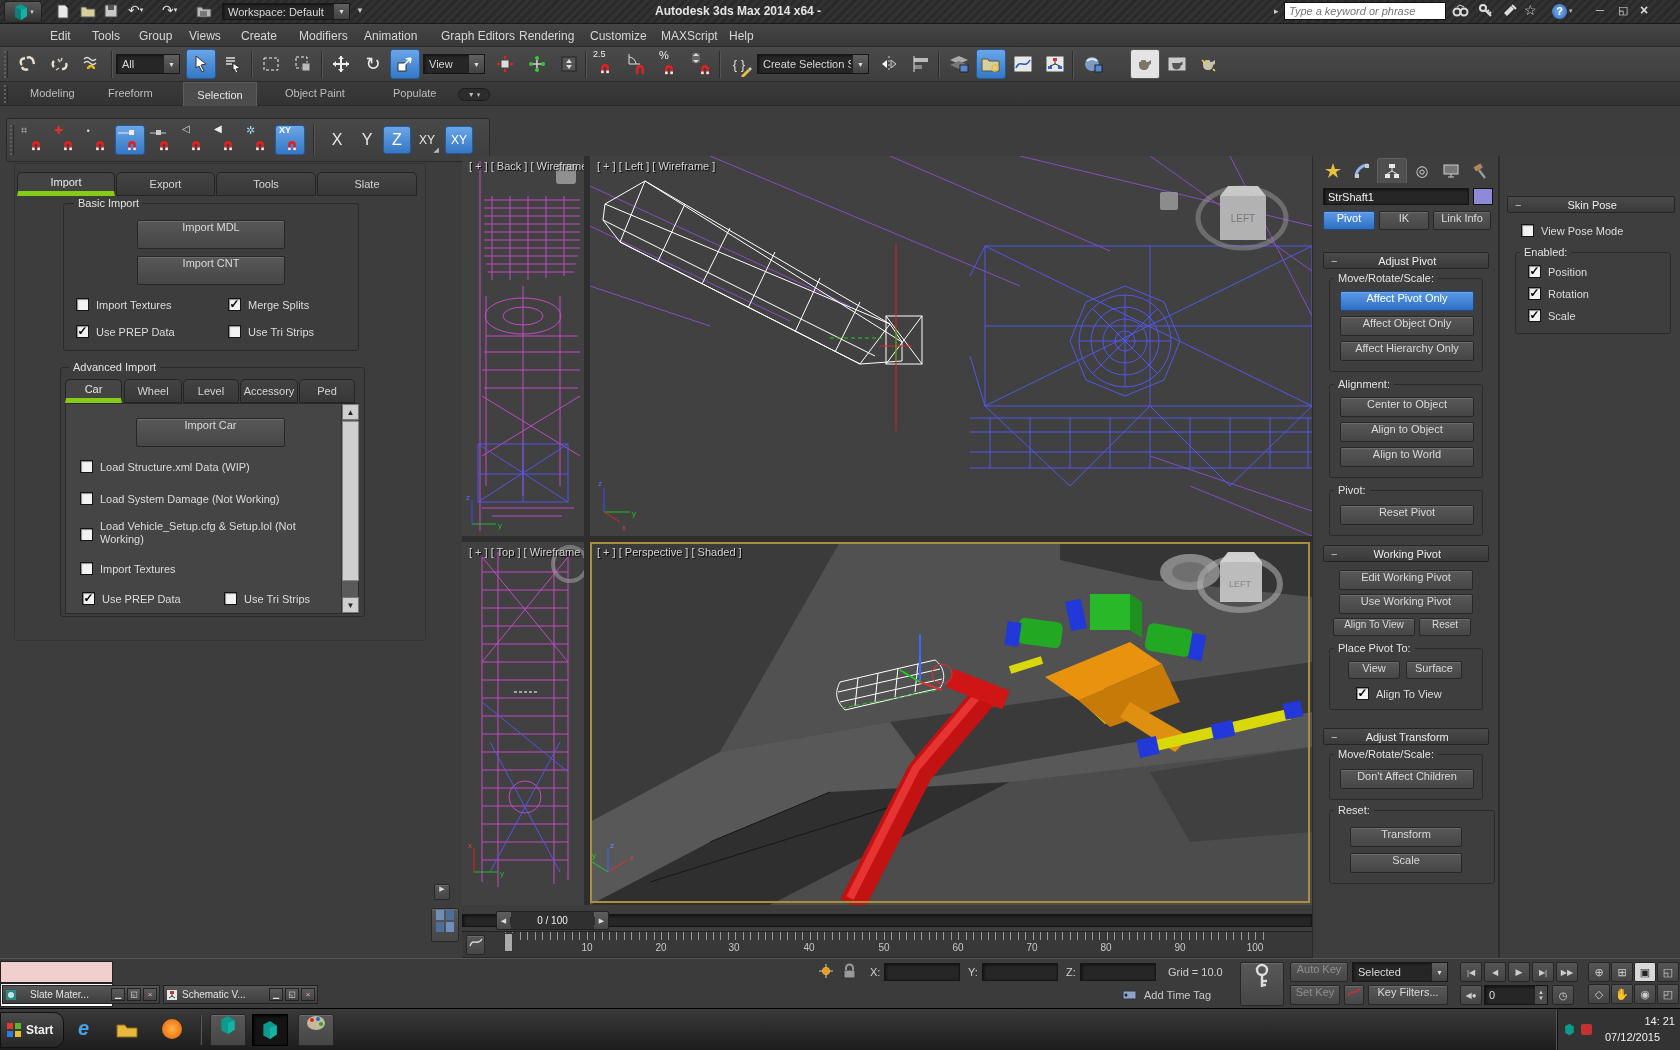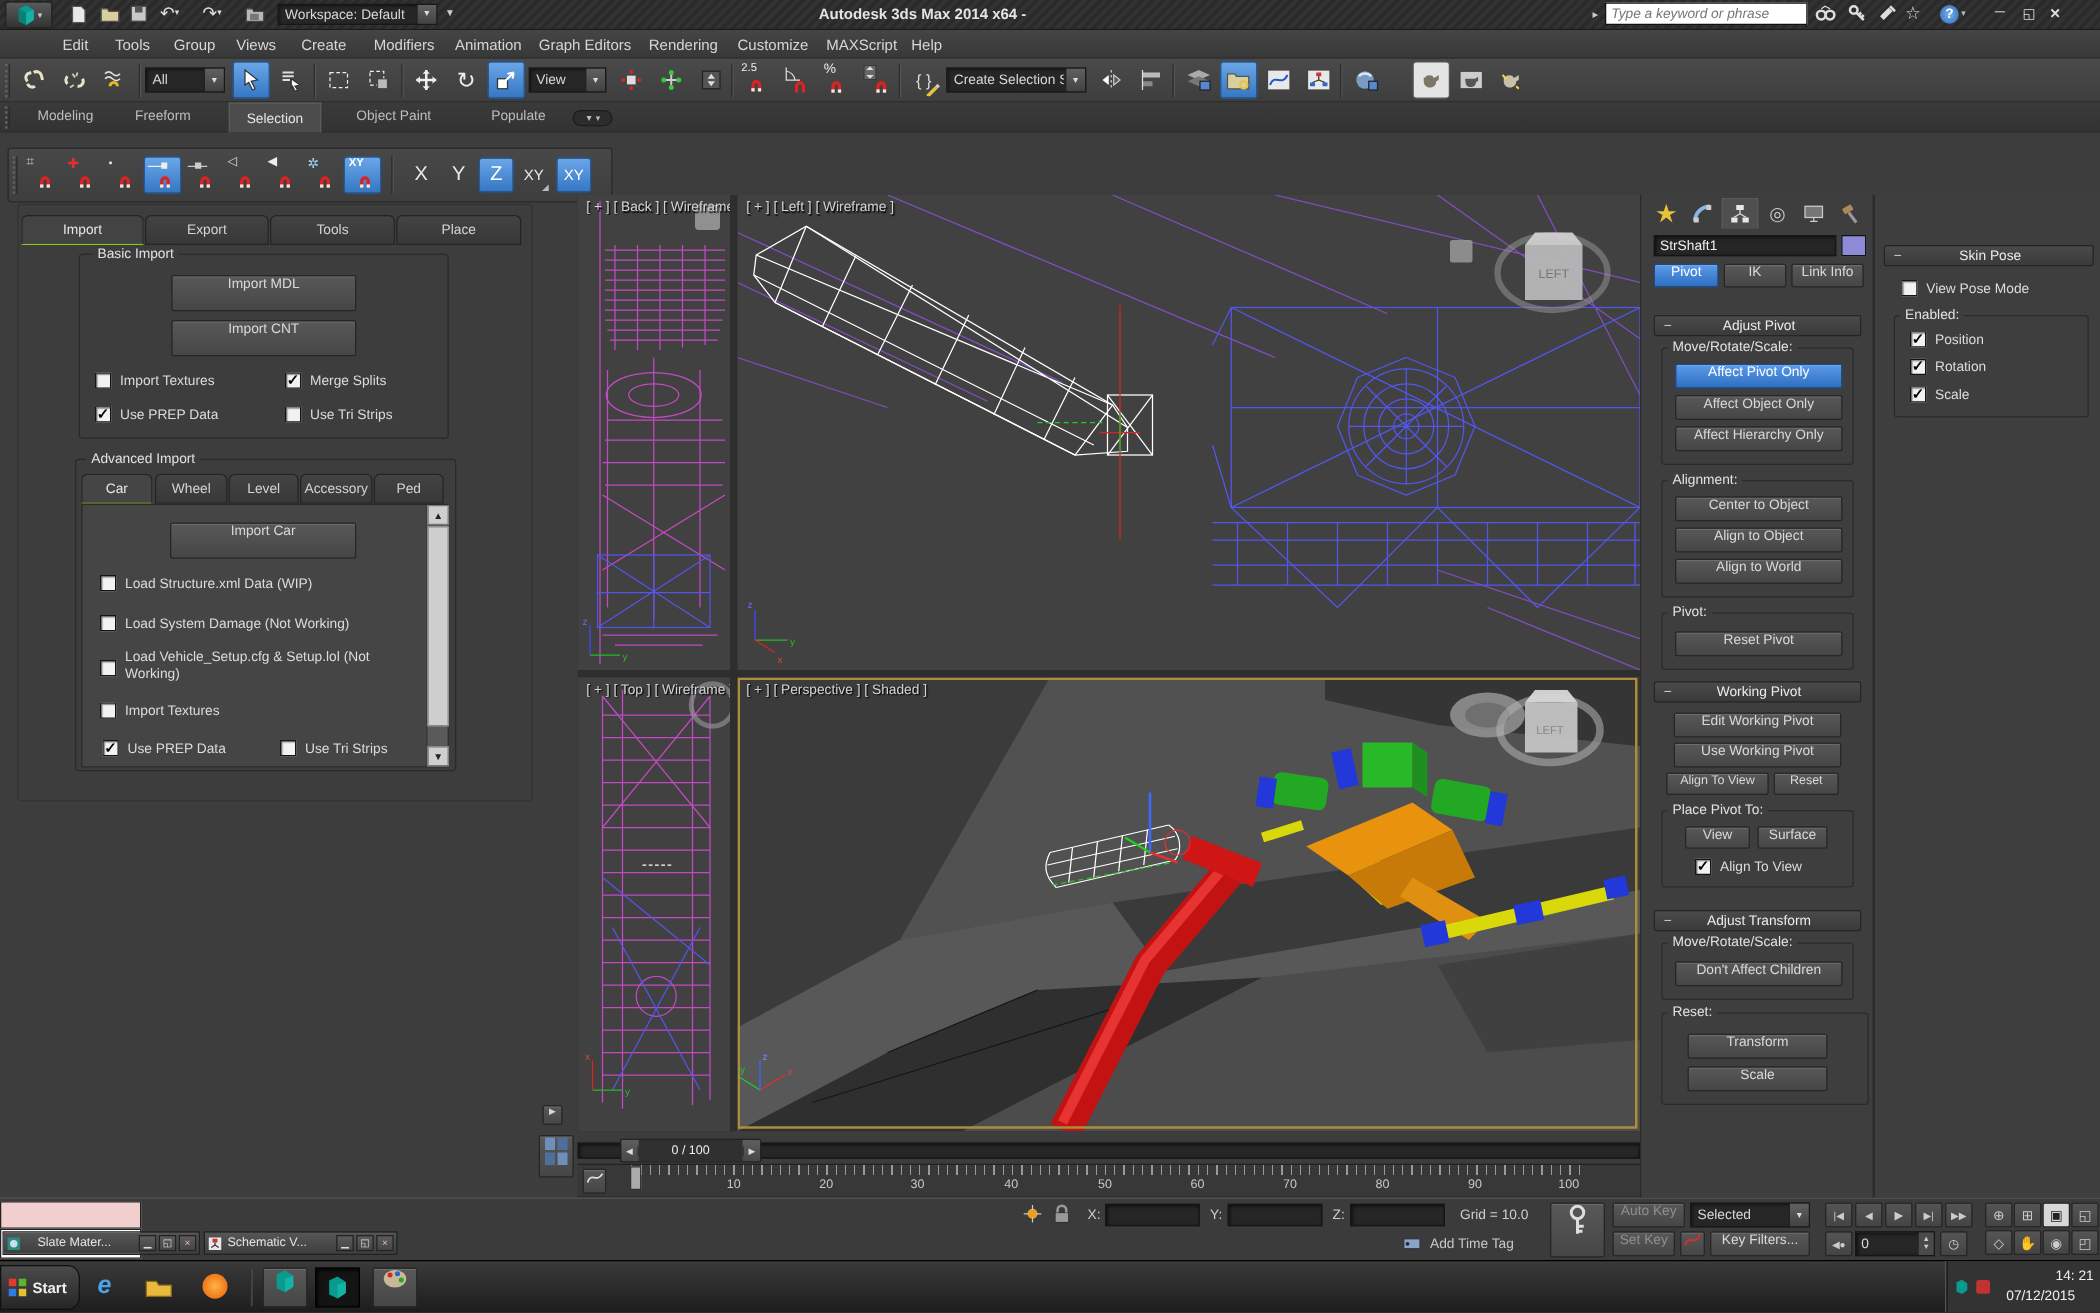--- a/index.html
+++ b/index.html
@@ -16,21 +16,21 @@
 .grpbox{position:absolute;border:1px solid #2a2a2a;border-radius:3px}
 .grplbl{position:absolute;font-size:11px;color:#e2e2e2;padding:0 4px;white-space:nowrap}
 .cb{position:absolute;width:13px;height:13px;background:#f2f2f2;border:1px solid #141414;box-shadow:inset 1px 1px 1px #888;font-size:12px;line-height:11px;text-align:center;color:#000;font-weight:bold}
 .cb.on::after{content:"✓"}
 .cblbl{position:absolute;font-size:11px;color:#dcdcdc;white-space:nowrap}
 .roll{position:absolute;background:linear-gradient(#4a4a4a,#3a3a3a);border:1px solid #252525;border-radius:2px;display:flex;align-items:center;font-size:11px;color:#ececec;height:17px}
 .roll b{font-weight:normal;margin:0 7px;color:#cfcfcf}
 .roll i{font-style:normal;flex:1;text-align:center;margin-right:18px}
 .vplabel{position:absolute;left:7px;top:4px;color:#d4d4d4;font-size:11px;white-space:nowrap;text-shadow:1px 1px 1px #000}
 .dtab{position:absolute;height:24px;background:linear-gradient(#434343,#383838);border:1px solid #242424;border-radius:5px 5px 0 0;display:flex;align-items:center;justify-content:center;font-size:11px;color:#d4d4d4}
-.dtab.on{background:#434343;border-bottom:1px solid #84cc16;color:#e8e8e8}
+.dtab.on{background:#434343;border-bottom:5px solid #84cc16;color:#e8e8e8}
 .menuitem{position:absolute;top:5px;color:#d6d6d6;font-size:12px}
 .sep{position:absolute;width:1px;background:#2c2c2c;box-shadow:1px 0 0 #555}
 .grip{position:absolute;width:4px;border-left:2px dotted #606060;border-right:1px solid #2a2a2a}
 .navbtn{position:absolute;width:22px;height:20px;font-size:11px;color:#ccc;background:linear-gradient(#555,#444);border:1px solid #262626;border-radius:2px;display:flex;align-items:center;justify-content:center}
 .winbtn{width:14px;height:13px;background:linear-gradient(#5c5c5c,#454545);border:1px solid #222;font-size:8px;color:#ddd;display:flex;align-items:center;justify-content:center;margin-left:2px}
 .num{position:absolute;width:28px;text-align:center;font-size:10px;color:#c8c8c8}
 input{outline:none}
 </style>
 </head>
 <body>
@@ -94,21 +94,21 @@
 </div>
 
 <div class="abs" style="left:0;top:24px;width:1680px;height:23px;background:linear-gradient(#454545,#383838);border-bottom:1px solid #2a2a2a">
   <span class="menuitem" style="left:50px">Edit</span>
   <span class="menuitem" style="left:92px">Tools</span>
   <span class="menuitem" style="left:139px">Group</span>
   <span class="menuitem" style="left:189px">Views</span>
   <span class="menuitem" style="left:241px">Create</span>
   <span class="menuitem" style="left:299px">Modifiers</span>
   <span class="menuitem" style="left:364px">Animation</span>
-  <span class="menuitem" style="left:431px">Graph Editors</span>
+  <span class="menuitem" style="left:441px">Graph Editors</span>
   <span class="menuitem" style="left:519px">Rendering</span>
   <span class="menuitem" style="left:590px">Customize</span>
   <span class="menuitem" style="left:661px">MAXScript</span>
   <span class="menuitem" style="left:729px">Help</span>
 </div>
 
 <div class="abs" style="left:0;top:47px;width:1680px;height:35px;background:linear-gradient(#4a4a4a,#3e3e3e);border-bottom:1px solid #2b2b2b">
   <div class="grip" style="left:4px;top:4px;height:27px"></div>
   <div class="tbtn abs" style="left:13px;top:2px">
         <svg width="20" height="18" viewBox="0 0 20 18">
@@ -421,21 +421,21 @@
   <div class="dtab on" style="left:2px;top:8px;width:98px">
         <span>Import</span>
       </div>
   <div class="dtab" style="left:101px;top:8px;width:99px">
         <span>Export</span>
       </div>
   <div class="dtab" style="left:201px;top:8px;width:100px">
         <span>Tools</span>
       </div>
   <div class="dtab" style="left:302px;top:8px;width:100px">
-        <span>Place</span>
+        <span>Slate</span>
       </div>
 
   <div class="grpbox" style="left:48px;top:39px;width:296px;height:148px">
     <span class="grplbl" style="left:10px;top:-7px;background:#3d3d3d">Basic Import</span>
     <div class="btn3 abs" style="left:73px;top:16px;width:148px;height:29px">
           <span>Import MDL</span>
         </div>
     <div class="btn3 abs" style="left:73px;top:52px;width:148px;height:29px">
           <span>Import CNT</span>
         </div>

